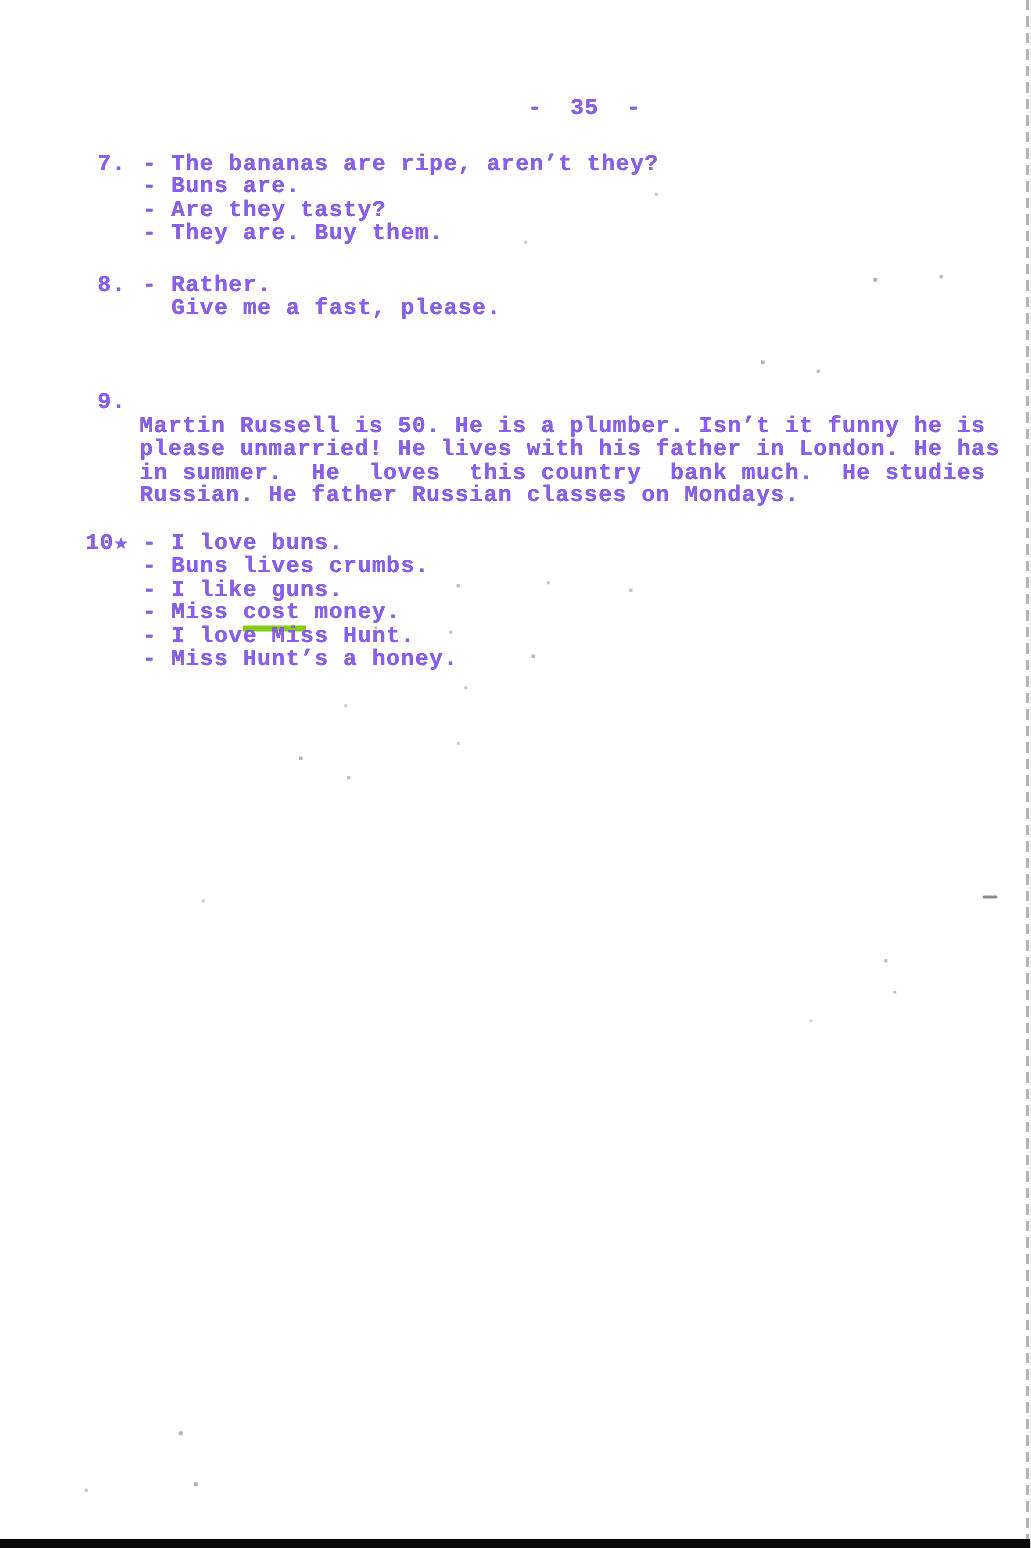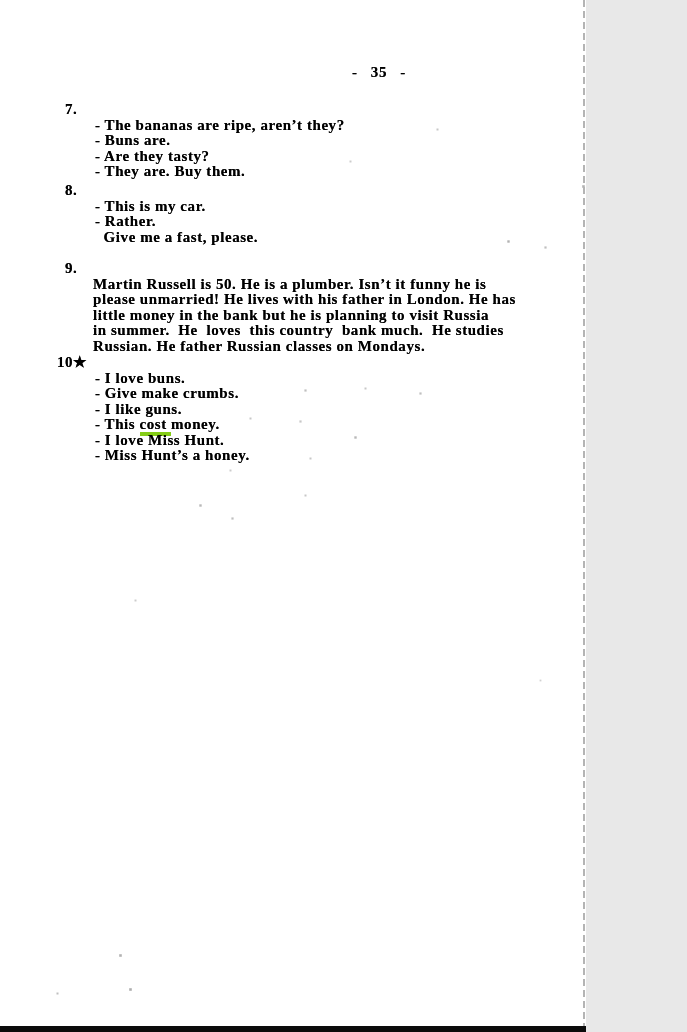--- a/index.html
+++ b/index.html
@@ -2,29 +2,29 @@
 <html><head>
 <meta charset="utf-8">
 <style>
   html, body {
     margin: 0;
     padding: 0;
     background: #e8e8e8;
   }
   .page {
     position: relative;
-    width: 586px;
+    width: 687px;
     height: 1032px;
     background: #ffffff;
     overflow: hidden;
-    font-family: Liberation Serif, serif;
+    font-family: Liberation Mono, monospace;
     font-weight: 700;
     font-size: 15px;
     letter-spacing: 0.56px;
-    color: #000000;
+    color: #8b5cf6;
     text-shadow: 0 0 0.4px rgba(0,0,0,0.7);
   }
   .pagenum {
     position: absolute;
     left: 352px;
     top: 64px;
     word-spacing: 9px;
     white-space: pre;
   }
   .exercise { position: absolute; left: 0; right: 0; }
@@ -36,23 +36,23 @@
     position: absolute;
     left: 65px;
     top: 0;
     line-height: 15.4px;
     white-space: pre;
   }
   .ex-10 .num { left: 57px; }
   .lines {
     position: absolute;
     left: 95px;
-    top: 16px;
+    top: 0;
   }
-  .ex-9 .lines { left: 93px; }
+  .ex-9 .lines { left: 93px; margin-top: 16px; }
   .line {
     white-space: pre;
     line-height: 15.4px;
     height: 15.4px;
   }
   .u {
     border-bottom: 4px solid #84cc16;
     padding-right: 4px;
     margin-right: -4px;
   }
@@ -129,44 +129,42 @@
           <div class="line"><span>- The bananas are ripe, aren’t they?</span></div>
           <div class="line"><span>- Buns are.</span></div>
           <div class="line"><span>- Are they tasty?</span></div>
           <div class="line"><span>- They are. Buy them.</span></div>
         </div>
   </div>
 
   <div class="exercise ex-8">
     <span class="num">8.</span>
     <div class="lines">
-          <div class="line"><span>- This is my car.</span></div>
           <div class="line"><span>- Rather.</span></div>
           <div class="line"><span>  Give me a fast, please.</span></div>
         </div>
   </div>
 
   <div class="exercise ex-9">
     <span class="num">9.</span>
     <div class="lines">
           <div class="line"><span>Martin Russell is 50. He is a plumber. Isn’t it funny he is</span></div>
           <div class="line"><span>please unmarried! He lives with his father in London. He has</span></div>
-          <div class="line"><span>little money in the bank but he is planning to visit Russia</span></div>
           <div class="line"><span>in summer.  He  loves  this country  bank much.  He studies</span></div>
           <div class="line"><span>Russian. He father Russian classes on Mondays.</span></div>
         </div>
   </div>
 
   <div class="exercise ex-10">
     <span class="num">10★</span>
     <div class="lines">
           <div class="line"><span>- I love buns.</span></div>
-          <div class="line"><span>- Give make crumbs.</span></div>
+          <div class="line"><span>- Buns lives crumbs.</span></div>
           <div class="line"><span>- I like guns.</span></div>
-          <div class="line"><span>- This </span><span class="u">cost</span><span> money.</span></div>
+          <div class="line"><span>- Miss </span><span class="u">cost</span><span> money.</span></div>
           <div class="line"><span>- I love Miss Hunt.</span></div>
           <div class="line"><span>- Miss Hunt’s a honey.</span></div>
         </div>
   </div>
 </div>
 
   <div class="noise"></div>
   <div class="mark-dash"></div>
   <div class="edge-right"></div>
   <div class="edge-bottom"></div>

